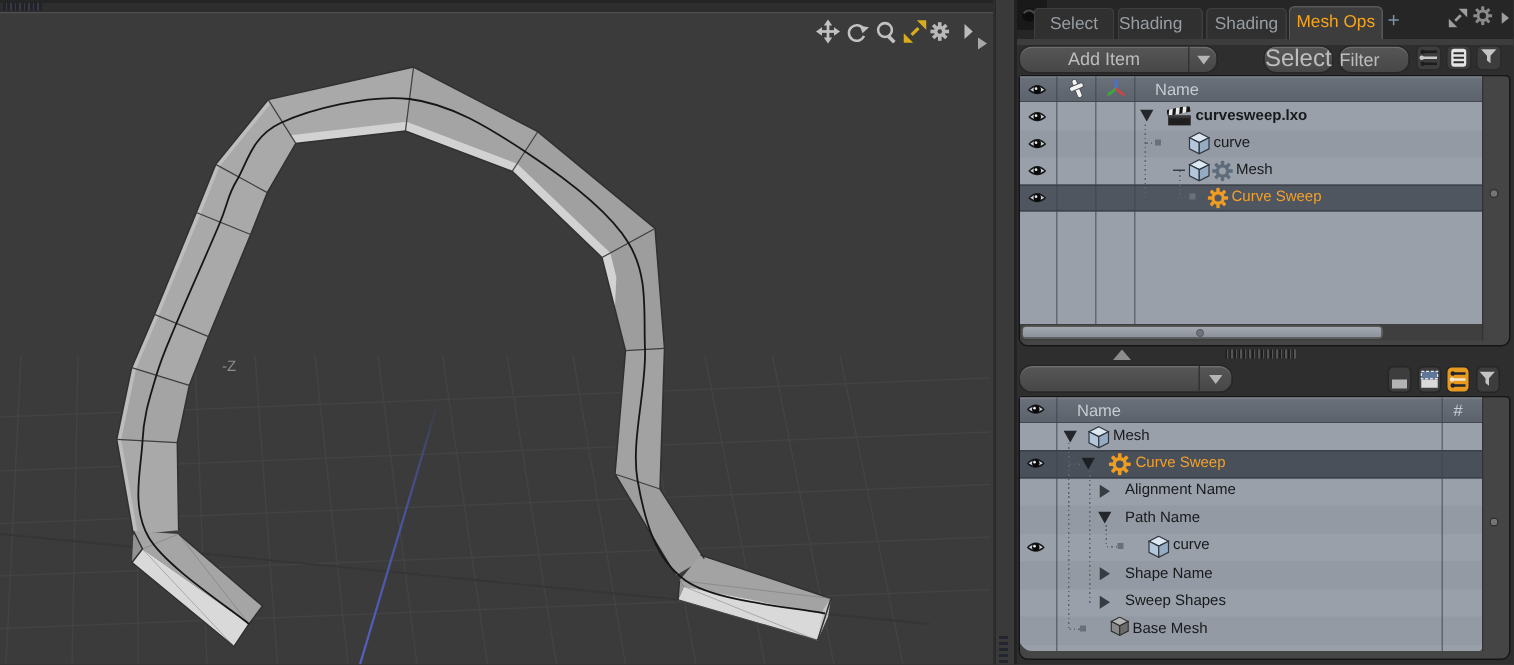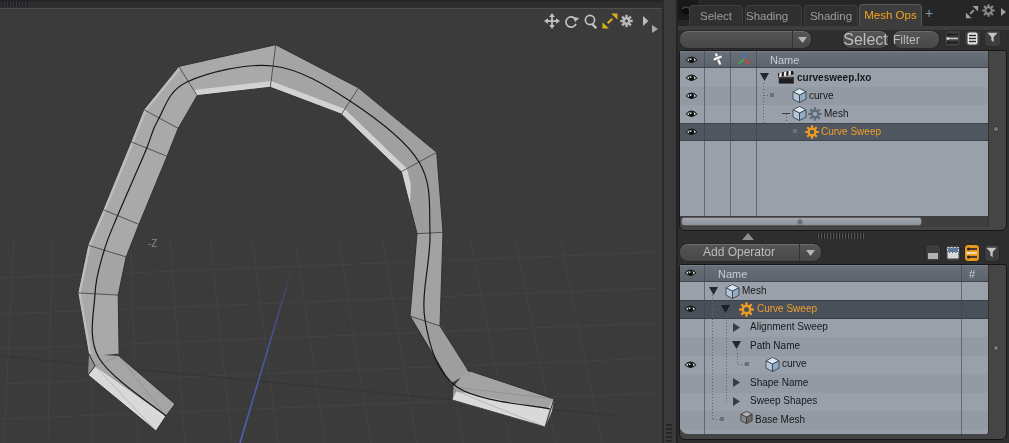--- a/index.html
+++ b/index.html
@@ -161,20 +161,21 @@
             <rect x="6.3" y="0.2" width="2.4" height="3.2" rx="0.5" transform="rotate(315 7.5 7.5)"></rect>
           </g>
           <circle cx="7.5" cy="7.5" r="4.8" fill="#b5b5b5"></circle>
           <circle cx="7.5" cy="7.5" r="2.5" fill="#262626"></circle>
         </g>
       </svg>
       <svg style="position:absolute;left:323px;top:8px" width="5" height="8">
         <polygon points="0,0 5,4.0 0,8" fill="#9e9e9e"></polygon>
       </svg>
       <div class="abs" style="left:1px;top:30px;width:133px;height:19px;background:linear-gradient(#565656,#474747);border:1px solid #272727;box-shadow:inset 0 1px 0 #6d6d6d;border-radius:9px;color:#bcbdbe;font-size:12px;text-align:center"></div>
+      <div class="abs" style="left:1px;top:30px;width:114px;height:19px;color:#bcbdbe;font-size:12px;text-align:center;line-height:19px">Add Item</div>
       <div class="abs" style="left:114px;top:31px;width:1px;height:17px;background:#333"></div>
       <svg style="position:absolute;left:120px;top:37px" width="9" height="6">
         <polygon points="0,0 9,0 4.5,6" fill="#b5b5b5"></polygon>
       </svg>
       <div class="abs" style="left:164px;top:30px;width:47px;height:19px;background:linear-gradient(#565656,#474747);border:1px solid #272727;box-shadow:inset 0 1px 0 #6d6d6d;border-radius:9px;color:#bcbdbe;font-size:16px;text-align:center;line-height:18px">Select</div>
       <div class="abs" style="left:214px;top:30px;width:48px;height:19px;background:linear-gradient(#565656,#474747);border:1px solid #272727;box-shadow:inset 0 1px 0 #6d6d6d;border-radius:9px;color:#bcbdbe;font-size:12px;text-align:left;line-height:18px">Filter</div>
       <div class="abs" style="left:266px;top:30px;width:17px;height:17px;background:#3d3d3d;border:1px solid #2a2a2a;border-radius:4px"></div>
       <svg class="abs" style="left:268px;top:33px" width="13" height="11">
         <g stroke="#1d1d1d" stroke-width="1.6">
           <line x1="3" y1="1.5" x2="12" y2="1.5"></line>
@@ -324,21 +325,20 @@
       </svg>
       <div class="abs" style="left:310px;top:51px;width:18px;height:176px;background:#454545;border-left:1px solid #333;border-radius:0 3px 6px 0"></div>
       <svg class="abs" style="left:314px;top:125px" width="8" height="8">
         <circle cx="4" cy="4" r="2.6" fill="#757575" stroke="#2e2e2e" stroke-width="0.8"></circle>
       </svg>
       <svg class="abs" style="left:64px;top:233px" width="12" height="7">
         <polygon points="6,0 12,7 0,7" fill="#8d8d8d"></polygon>
       </svg>
       <div class="abs" style="left:139px;top:233px;width:47px;height:6px;background:repeating-linear-gradient(to right,#1f1f1f 0,#1f1f1f 1px,#555 1px,#555 2px,#2e2e2e 2px,#2e2e2e 3px)"></div>
       <div class="abs" style="left:1px;top:243px;width:143px;height:19px;background:linear-gradient(#565656,#474747);border:1px solid #272727;box-shadow:inset 0 1px 0 #6d6d6d;border-radius:9px;color:#bcbdbe;font-size:12px;text-align:center"></div>
-      <div class="abs" style="left:1px;top:243px;width:120px;height:19px;color:#bcbdbe;font-size:12px;text-align:center;line-height:19px">Add Operator</div>
       <div class="abs" style="left:121px;top:244px;width:1px;height:17px;background:#333"></div>
       <svg style="position:absolute;left:128px;top:250px" width="9" height="6">
         <polygon points="0,0 9,0 4.5,6" fill="#b5b5b5"></polygon>
       </svg>
       <div class="abs" style="left:247px;top:244px;width:16px;height:18px;background:#3d3d3d;border:1px solid #262626;border-radius:4px"></div>
       <div class="abs" style="left:250px;top:253px;width:10px;height:6px;background:#b3b3b3"></div>
       <div class="abs" style="left:267px;top:244px;width:16px;height:18px;background:#3d3d3d;border:1px solid #262626;border-radius:4px"></div>
       <svg class="abs" style="left:269px;top:247px" width="12" height="12">
         <rect x="0.5" y="0.5" width="11" height="5" fill="#5f7799" stroke="#dfe5ec" stroke-width="1" stroke-dasharray="2 1.2"></rect>
         <rect x="0.5" y="6" width="11" height="5.5" fill="#d9d9d9"></rect>
@@ -413,21 +413,21 @@
           <rect x="6.3" y="0.2" width="2.4" height="3.2" rx="0.5" transform="rotate(315 7.5 7.5)"></rect>
         </g>
         <circle cx="7.5" cy="7.5" r="4.8" fill="#ef9c22"></circle>
         <circle cx="7.5" cy="7.5" r="2.5" fill="#49505a"></circle>
       </svg>
       <div class="rowtxt" style="left:79px;top:300px;color:#f0a02c">Curve Sweep</div>
       <div style="position:absolute;left:48px;top:314px;width:1px;height:88px;background:repeating-linear-gradient(to bottom,#5e646b 0,#5e646b 1px,transparent 1px,transparent 3px)"></div>
       <svg style="position:absolute;left:55px;top:323px" width="7" height="9">
         <polygon points="0,0 7,4.5 0,9" fill="#363c42"></polygon>
       </svg>
-      <div class="rowtxt" style="left:72px;top:318px">Alignment Sweep</div>
+      <div class="rowtxt" style="left:72px;top:318px">Alignment Name</div>
       <svg style="position:absolute;left:54px;top:341px" width="9" height="8">
         <polygon points="0,0 9,0 4.5,8" fill="#23272c"></polygon>
       </svg>
       <div class="rowtxt" style="left:72px;top:337px">Path Name</div>
       <div style="position:absolute;left:59px;top:350px;width:1px;height:14px;background:repeating-linear-gradient(to bottom,#5e646b 0,#5e646b 1px,transparent 1px,transparent 3px)"></div>
       <div style="position:absolute;left:60px;top:364px;width:8px;height:1px;background:repeating-linear-gradient(to right,#5e646b 0,#5e646b 1px,transparent 1px,transparent 3px)"></div>
       <div style="position:absolute;left:67px;top:362px;width:4px;height:4px;background:#6a7077"></div>
       <svg style="position:absolute;left:87px;top:357px" width="15" height="15" viewBox="0 0 15 15">
 <polygon points="7.5,0.5 14,3.8 7.5,7.1 1,3.8" fill="#dce7f2" stroke="#2f3742" stroke-width="0.8"></polygon>
 <polygon points="1,3.8 7.5,7.1 7.5,14.5 1,11.2" fill="#b4c6d9" stroke="#2f3742" stroke-width="0.8"></polygon>

